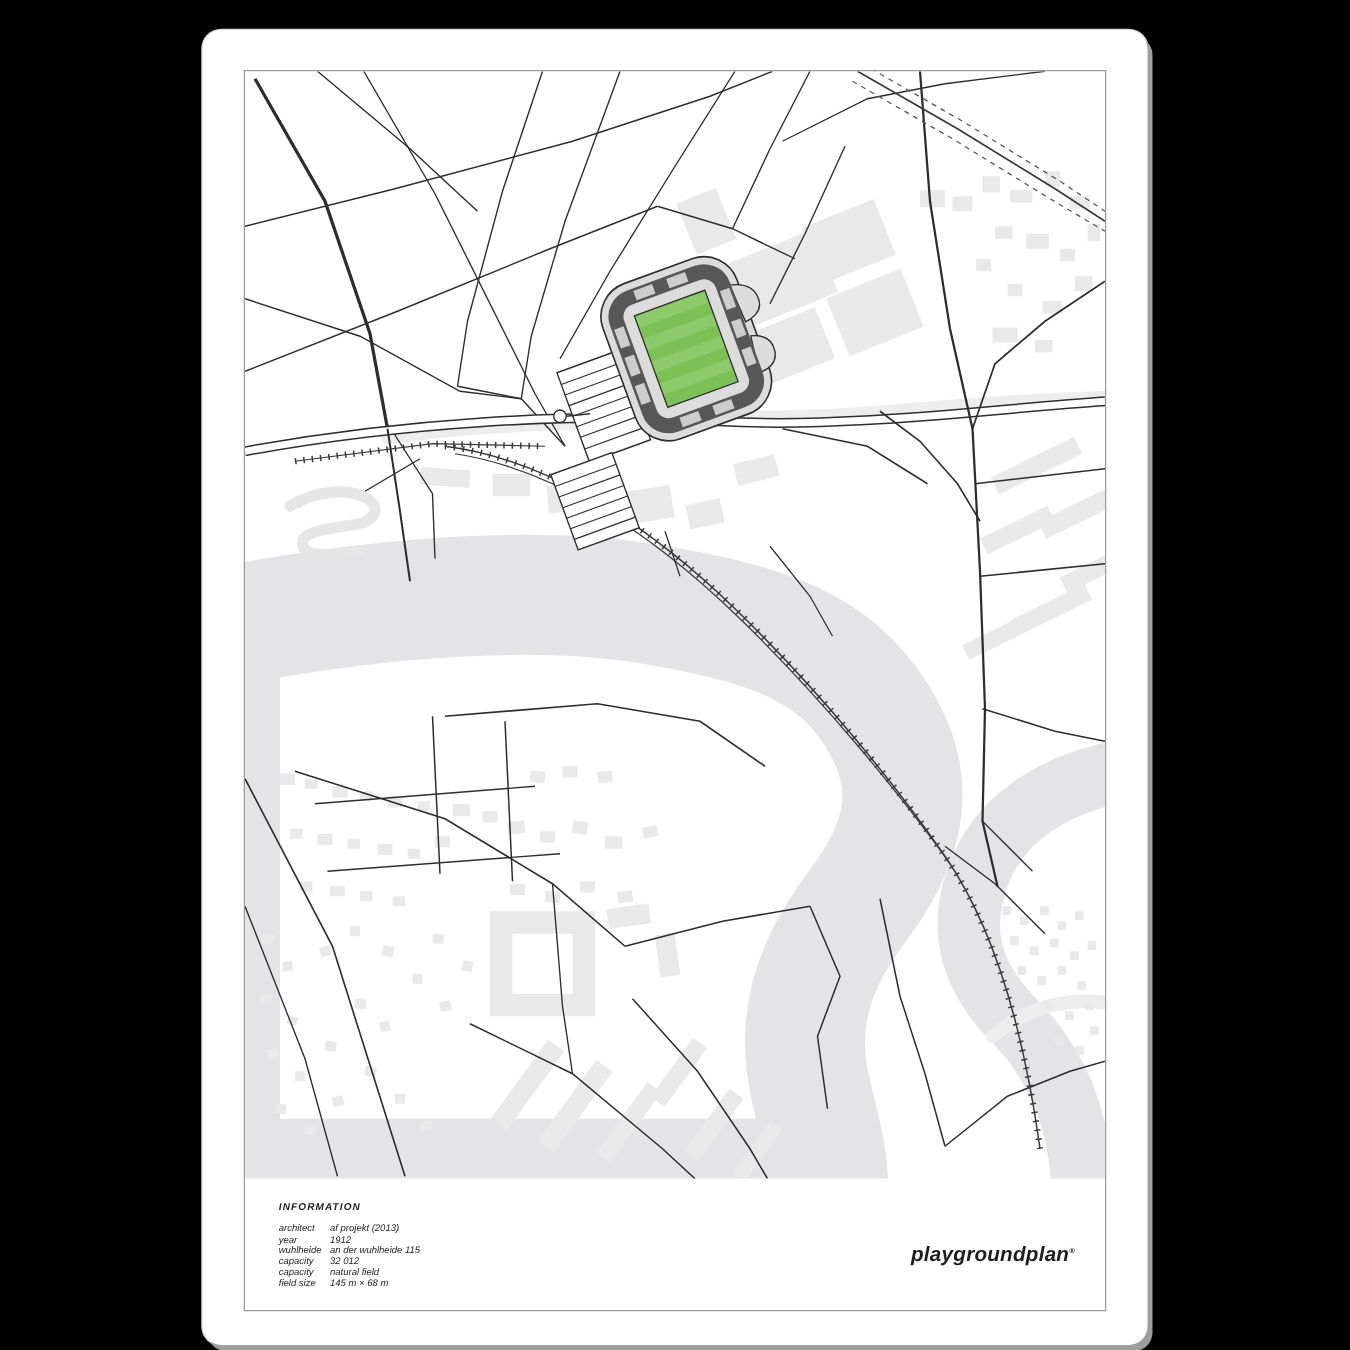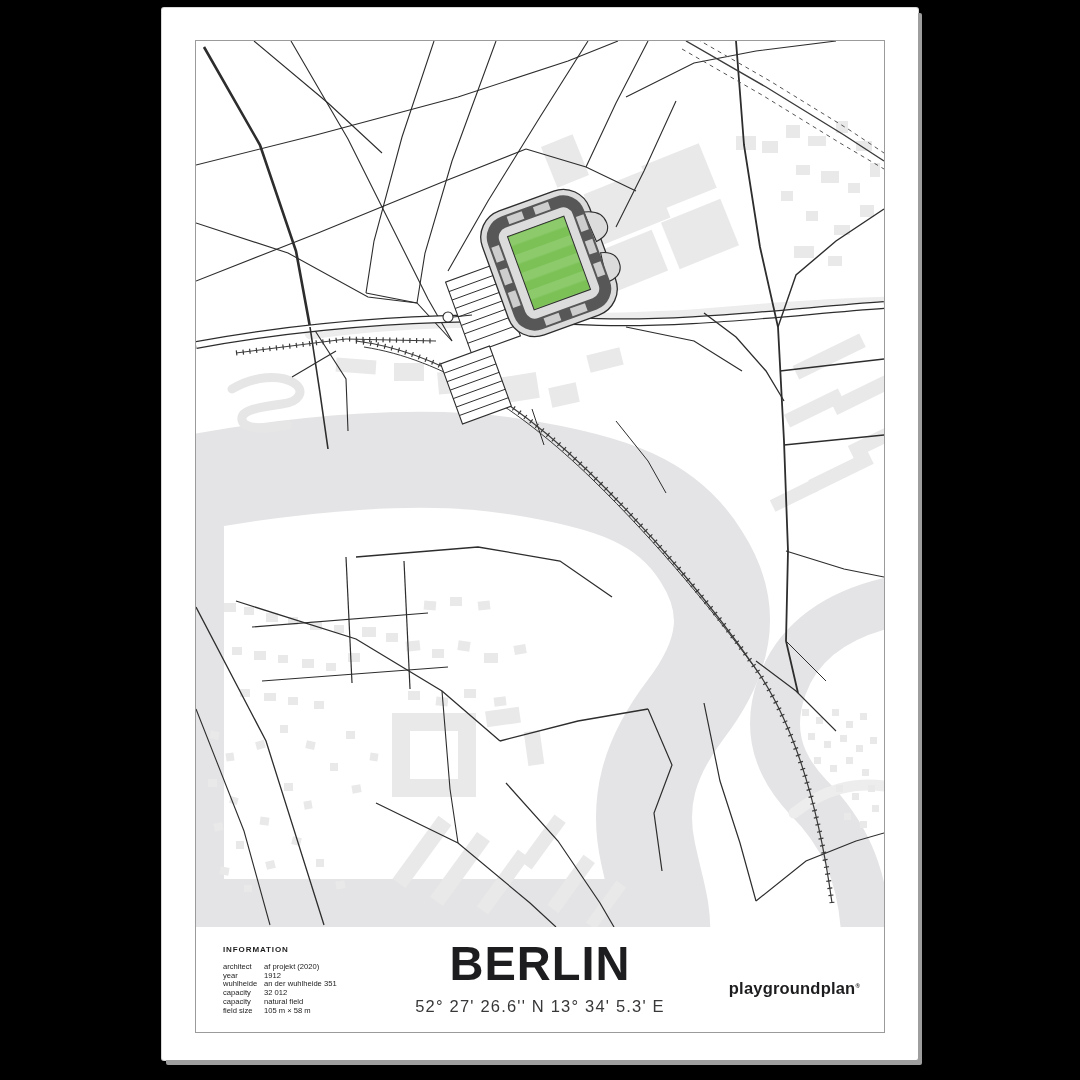--- a/index.html
+++ b/index.html
@@ -17,24 +17,25 @@
     --text-dark:#1d1d1f;
     --text-mid:#38383a;
   }
   html,body{margin:0;padding:0;}
   body{
     width:1080px;height:1080px;position:relative;overflow:hidden;
     background:var(--background);
     font-family:"Liberation Sans", sans-serif;
   }
   .poster{
-    position:absolute;left:162px;top:8px;width:756px;height:1052px;
+    position:absolute;left:162px;top:24px;width:756px;height:1052px;
     background:var(--paper);
-    border-radius:2px;
+    border-radius:15px;
     box-shadow:4px 5px 0 0 #9e9e9e, 0 0 0 1px #d8d8d8;
+    font-style:italic;
   }
   .frame{
     position:absolute;left:33px;top:32px;width:688px;height:991px;
     border:1px solid var(--frame-line);
     box-sizing:content-box;
   }
   .map-wrap{
     position:absolute;left:0;top:0;width:688px;height:886px;overflow:hidden;
   }
   .caption{
@@ -341,46 +342,42 @@
         </g>
       </svg>
     </div>
 
     <div class="caption">
 
       <div class="info">
         <div class="info-heading">INFORMATION</div>
         <div class="info-row">
           <span class="lbl">architect</span>
-          <span class="val">af projekt (2020)</span>
+          <span class="val">af projekt (2013)</span>
         </div>
         <div class="info-row">
           <span class="lbl">year</span>
           <span class="val">1912</span>
         </div>
         <div class="info-row">
           <span class="lbl">wuhlheide</span>
-          <span class="val">an der wuhlheide 351</span>
+          <span class="val">an der wuhlheide 115</span>
         </div>
         <div class="info-row">
           <span class="lbl">capacity</span>
           <span class="val">32 012</span>
         </div>
         <div class="info-row">
           <span class="lbl">capacity</span>
           <span class="val">natural field</span>
         </div>
         <div class="info-row">
           <span class="lbl">field size</span>
-          <span class="val">105 m × 58 m</span>
+          <span class="val">145 m × 68 m</span>
         </div>
       </div>
 
-      <div class="title-block">
-        <div class="title">BERLIN</div>
-        <div class="coords">52° 27' 26.6'' N  13° 34' 5.3' E</div>
-      </div>
 
       <div class="brand"><span>playgroundplan</span><sup>®</sup></div>
 
     </div>
   </div>
 </div>
 
 </body></html>

